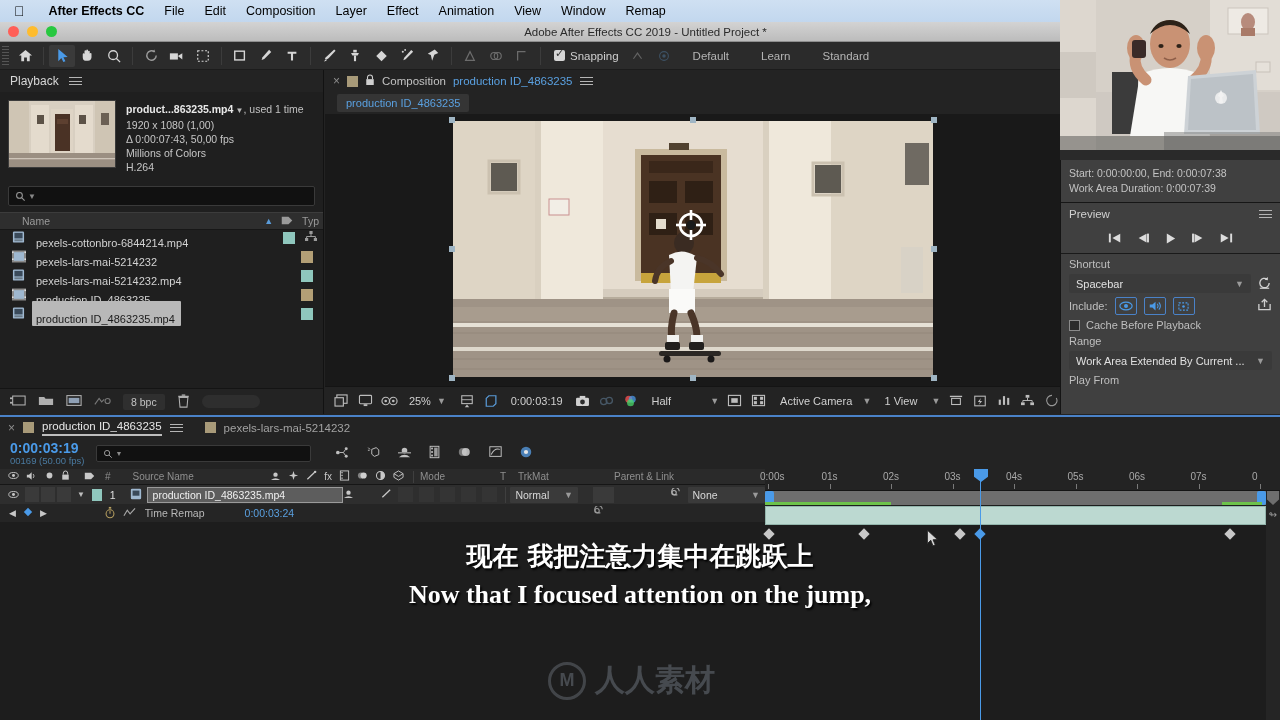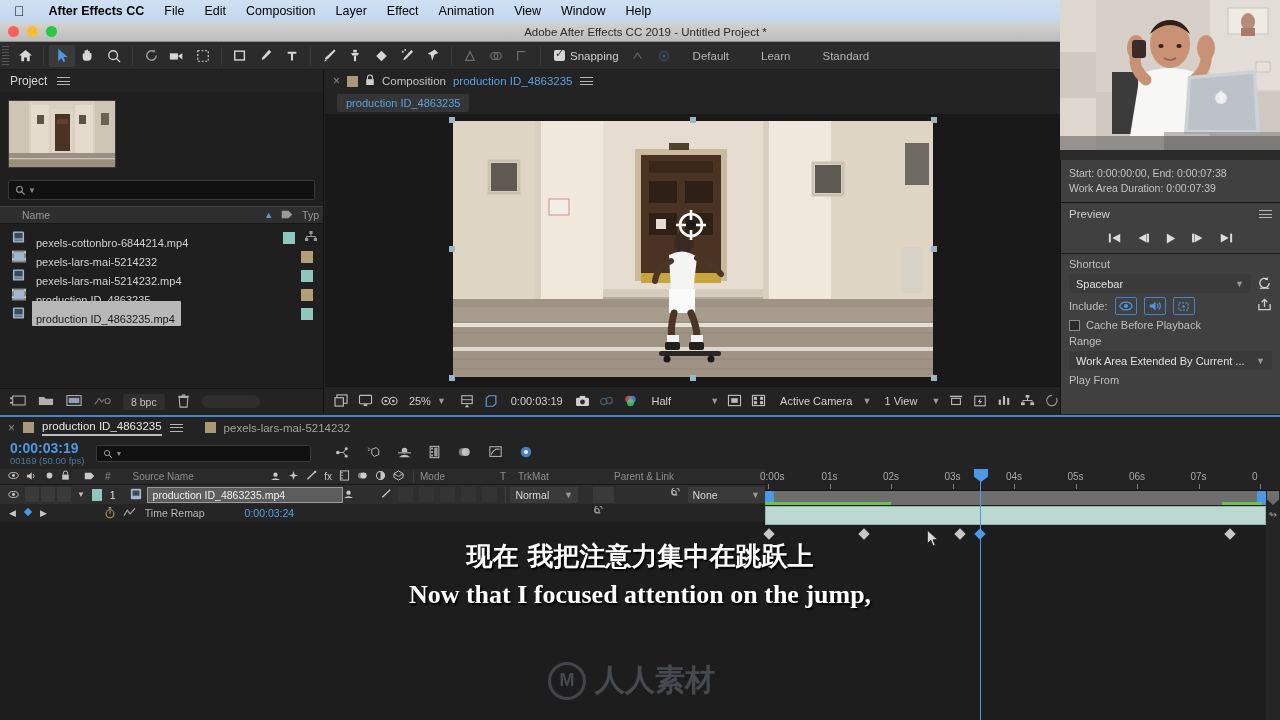--- a/index.html
+++ b/index.html
@@ -197,21 +197,21 @@
     <span class="apple"></span>
     <span class="mi bold">After Effects CC</span>
     <span class="mi">File</span>
     <span class="mi">Edit</span>
     <span class="mi">Composition</span>
     <span class="mi">Layer</span>
     <span class="mi">Effect</span>
     <span class="mi">Animation</span>
     <span class="mi">View</span>
     <span class="mi">Window</span>
-    <span class="mi">Help</span>
+    <span class="mi">Remap</span>
     <span class="right">
       <span class="ic">◉</span>
       <span class="ic" style="opacity:.45">ᛏ</span>
       <span class="ic">◓</span>
       <span class="ic">🔊</span>
       <span class="pct">83%</span>
       <span class="batt">
           <i></i>
         </span>
     </span>
@@ -355,21 +355,21 @@
     <span class="tool" style="margin-right:2px;">
       <svg width="13" height="13" viewBox="0 0 16 16">
           <circle cx="8" cy="8" r="3" fill="none" stroke="#bdbdbd" stroke-width="1.4"></circle>
           <circle cx="8" cy="8" r="6" fill="none" stroke="#bdbdbd" stroke-width="1.2" stroke-dasharray="1.6 1.6"></circle>
         </svg>
     </span>
   </div>
 
   <div class="panel" id="projectPanel">
     <div class="proj-head">
-      <span>Project</span>
+      <span>Playback</span>
       <span class="hamb">
           <i></i>
           <i></i>
           <i></i>
         </span>
     </div>
 
     <div class="proj-info">
       <div class="thumb">
         <svg width="106" height="66" viewBox="0 0 106 66" preserveAspectRatio="none">
@@ -380,20 +380,27 @@
           <rect x="42" y="8" width="22" height="44" fill="#ded4c5"></rect>
           <rect x="46" y="13" width="15" height="37" fill="#4a3225"></rect>
           <rect x="48" y="18" width="11" height="5" fill="#5d4030"></rect>
           <rect x="66" y="4" width="18" height="48" fill="#e4dbcd"></rect>
           <rect x="70" y="14" width="7" height="9" fill="#5c5247"></rect>
           <rect x="86" y="0" width="20" height="52" fill="#cfc5b4"></rect>
           <rect x="92" y="12" width="8" height="12" fill="#6b6054"></rect>
           <rect x="0" y="52" width="106" height="14" fill="#9b8f82"></rect>
           <rect x="0" y="57" width="106" height="1.3" fill="#cdc4b8"></rect>
         </svg>
+      </div>
+      <div class="meta">
+        <div class="l1"><span>product...863235.mp4</span><span style="font-size:8px;color:#bbb;">&nbsp;▼</span><span style="font-weight:normal;color:#c2c2c2;">, used 1 time</span></div>
+        <div>1920 x 1080 (1,00)</div>
+        <div>Δ 0:00:07:43, 50,00 fps</div>
+        <div>Millions of Colors</div>
+        <div>H.264</div>
       </div>
     </div>
 
     <div class="srchbar">
       <svg width="11" height="11" viewBox="0 0 16 16">
           <circle cx="6.5" cy="6.5" r="4.2" fill="none" stroke="#9a9a9a" stroke-width="1.5"></circle>
           <line x1="9.6" y1="9.6" x2="14" y2="14" stroke="#9a9a9a" stroke-width="1.5"></line>
         </svg>
       <span style="font-size:8px;margin-left:2px;">▼</span>
     </div>

